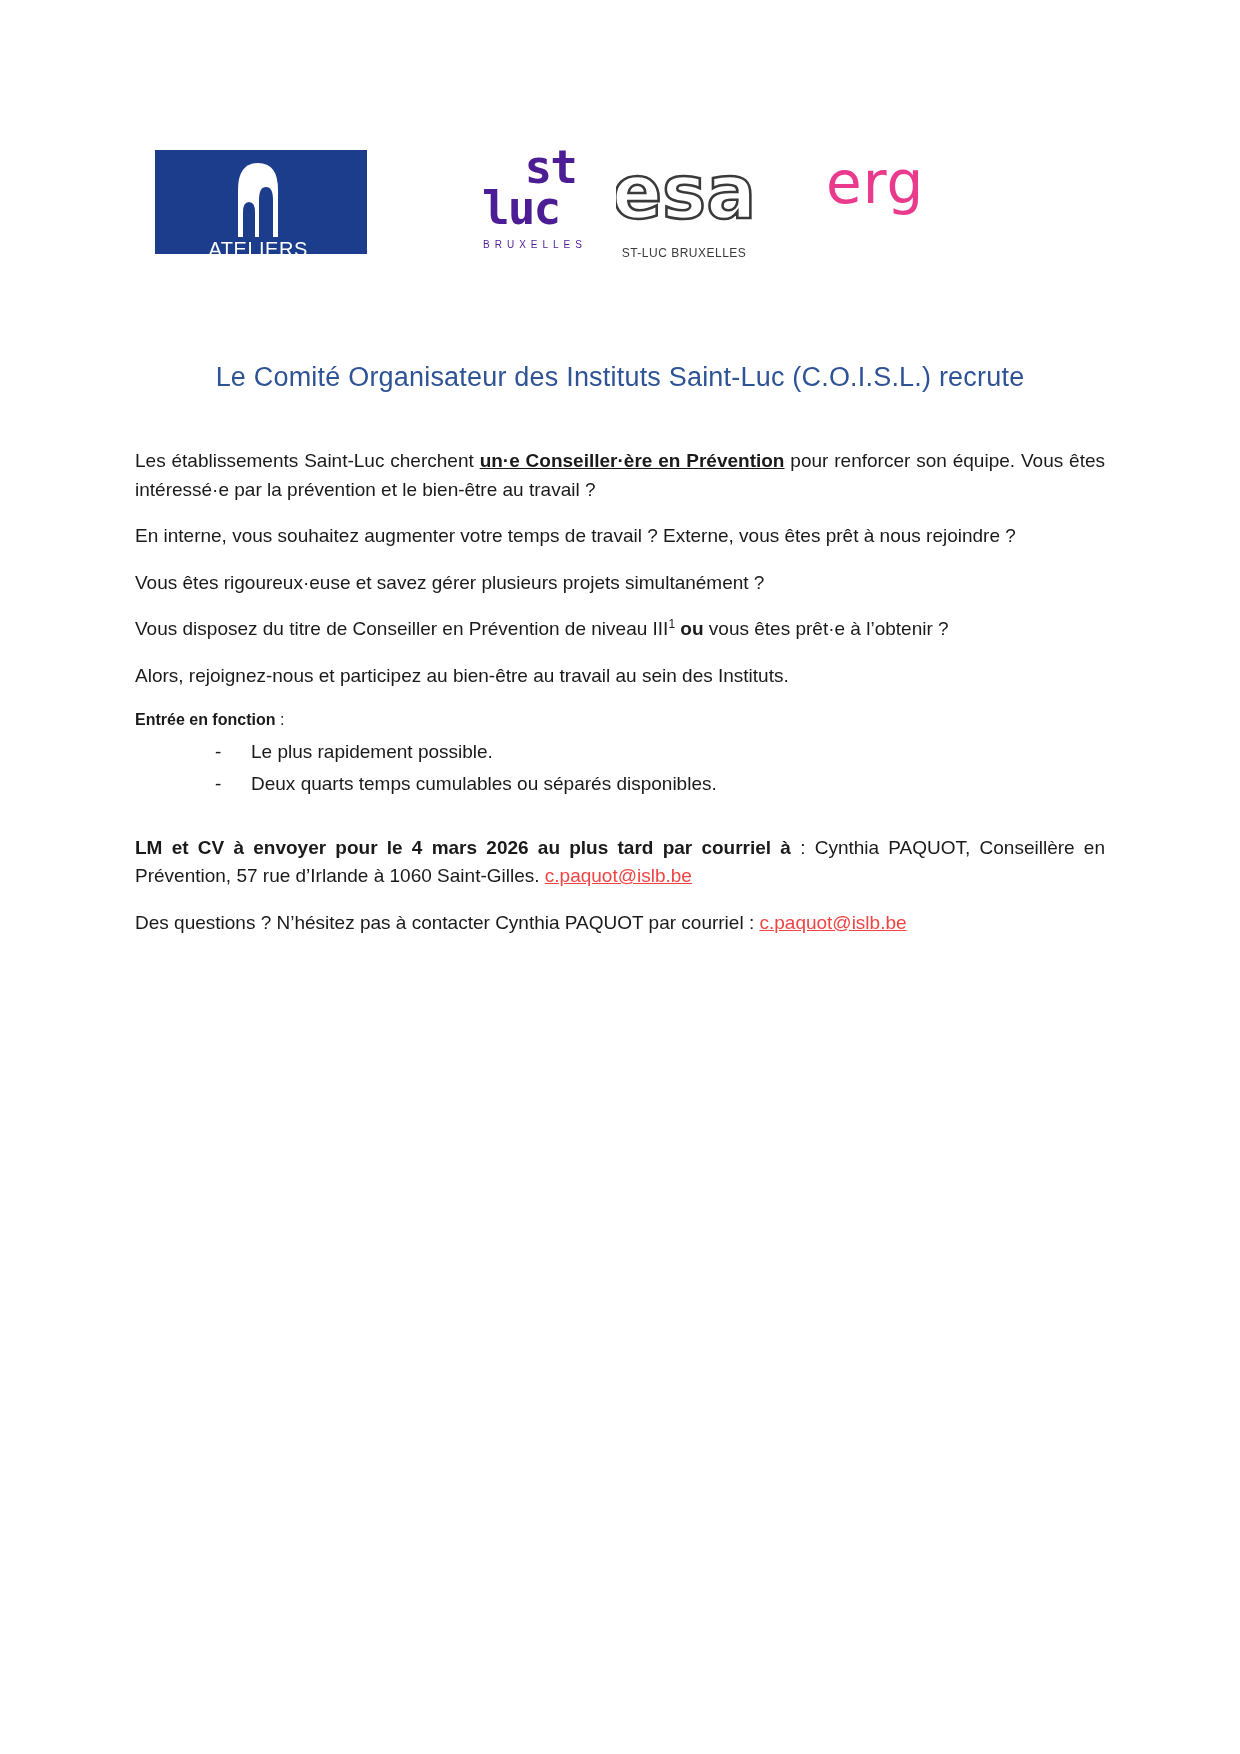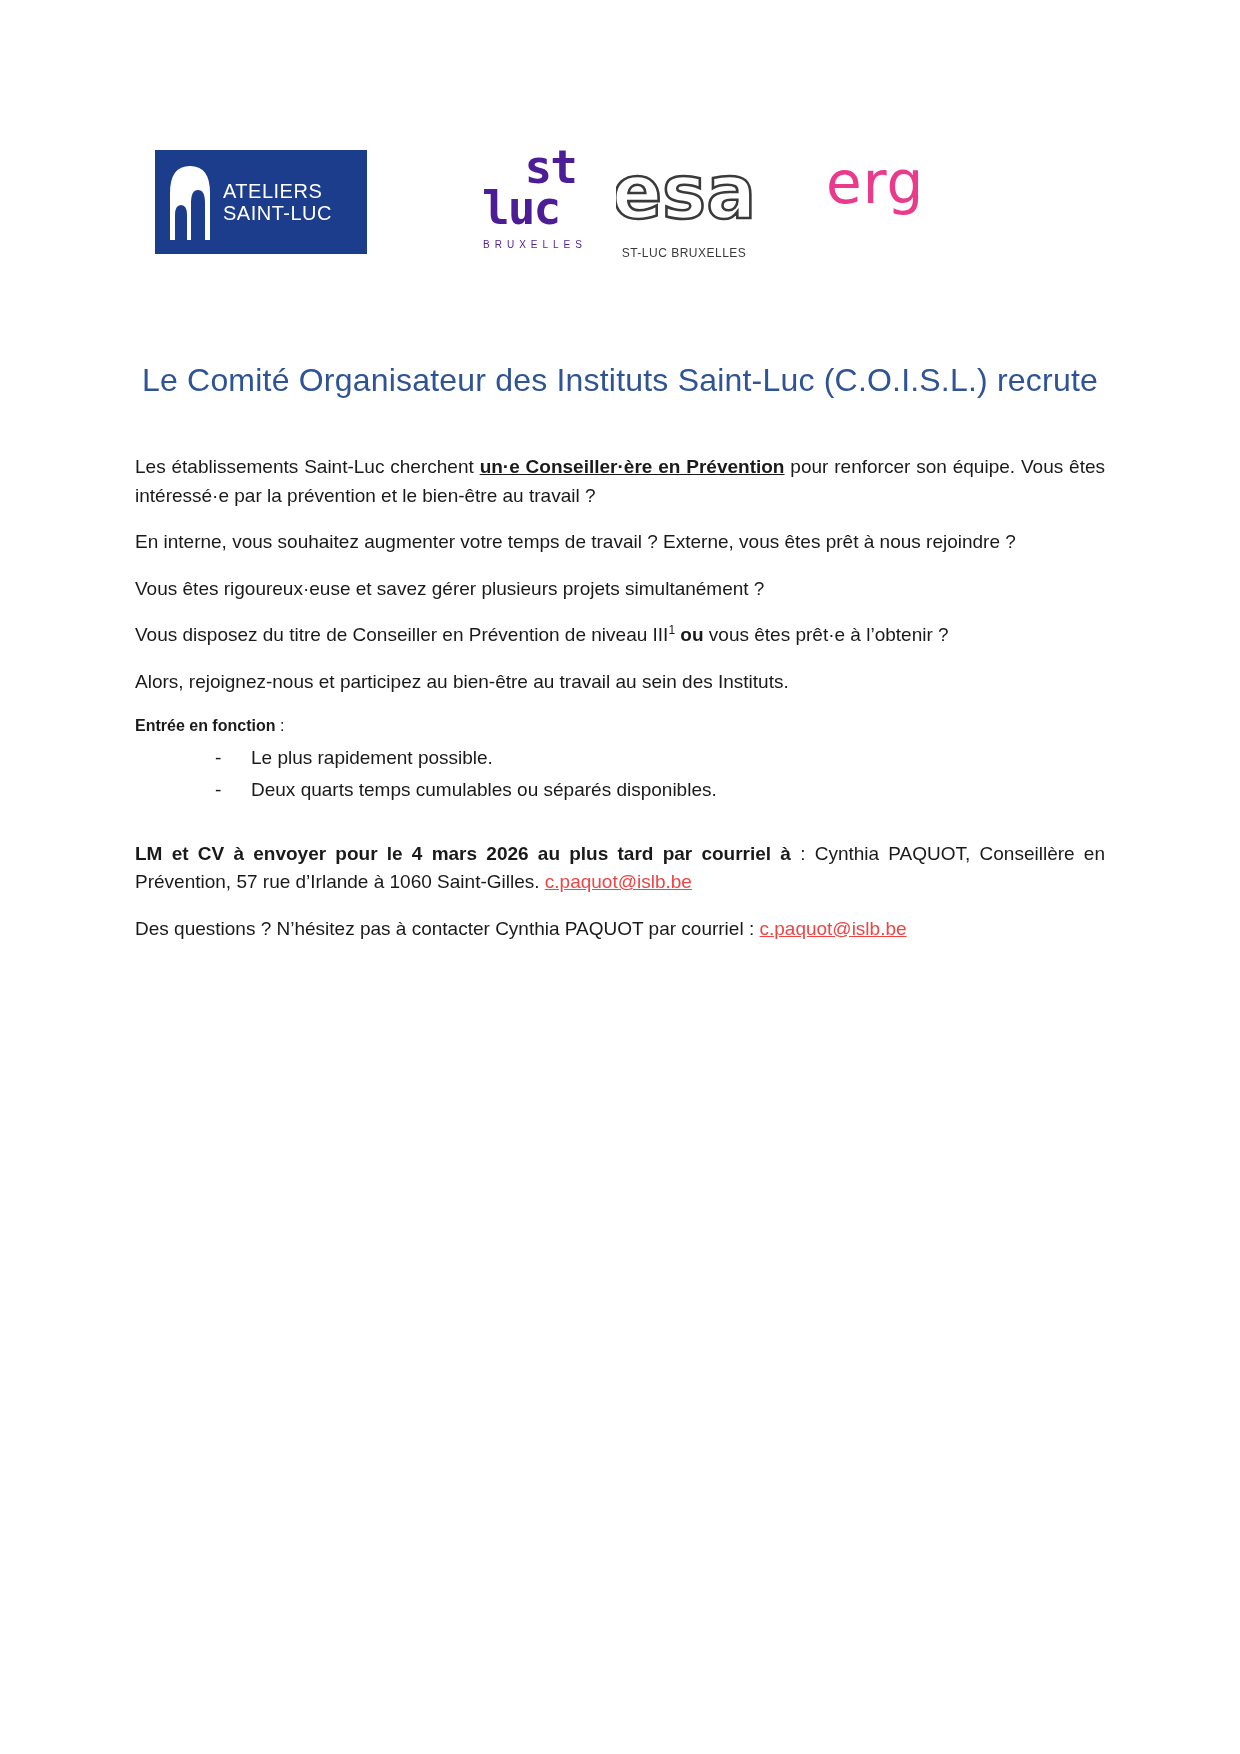--- a/index.html
+++ b/index.html
@@ -19,20 +19,21 @@
 
   
   .logo-row { position: absolute; top: 148px; left: 0; width: 100%; height: 120px; }
 
   .logo-ateliers {
     position: absolute; left: 155px; top: 2px;
     width: 212px; height: 104px;
     background: #1C3D8C;
     display: flex; align-items: center;
     padding: 10px 8px 10px 12px;
+    flex-direction: column;
   }
   .logo-ateliers .arch { flex: none; margin-right: 10px; }
   .at-text { color: #ffffff; font-size: 20px; letter-spacing: 0.5px; line-height: 1.12; font-weight: 400; }
 
   .logo-stluc {
     position: absolute; left: 436px; top: 0;
     width: 110px; text-align: center;
     color: #4c1d95;
     font-family: "DejaVu Sans Mono", monospace;
     font-weight: 700;
@@ -55,21 +56,21 @@
     font-family: "DejaVu Sans", sans-serif;
     font-weight: 400; letter-spacing: 1px;
   }
 
   
   .content { position: absolute; top: 362px; left: 135px; width: 970px; }
 
   .doc-title {
     text-align: center;
     color: #2F5496;
-    font-size: 32px;
+    font-size: 27px;
     font-weight: 400;
     margin-bottom: 54px;
     letter-spacing: 0.2px;
   }
 
   .para {
     font-size: 19px;
     line-height: 1.5;
     text-align: justify;
     margin-bottom: 18px;

